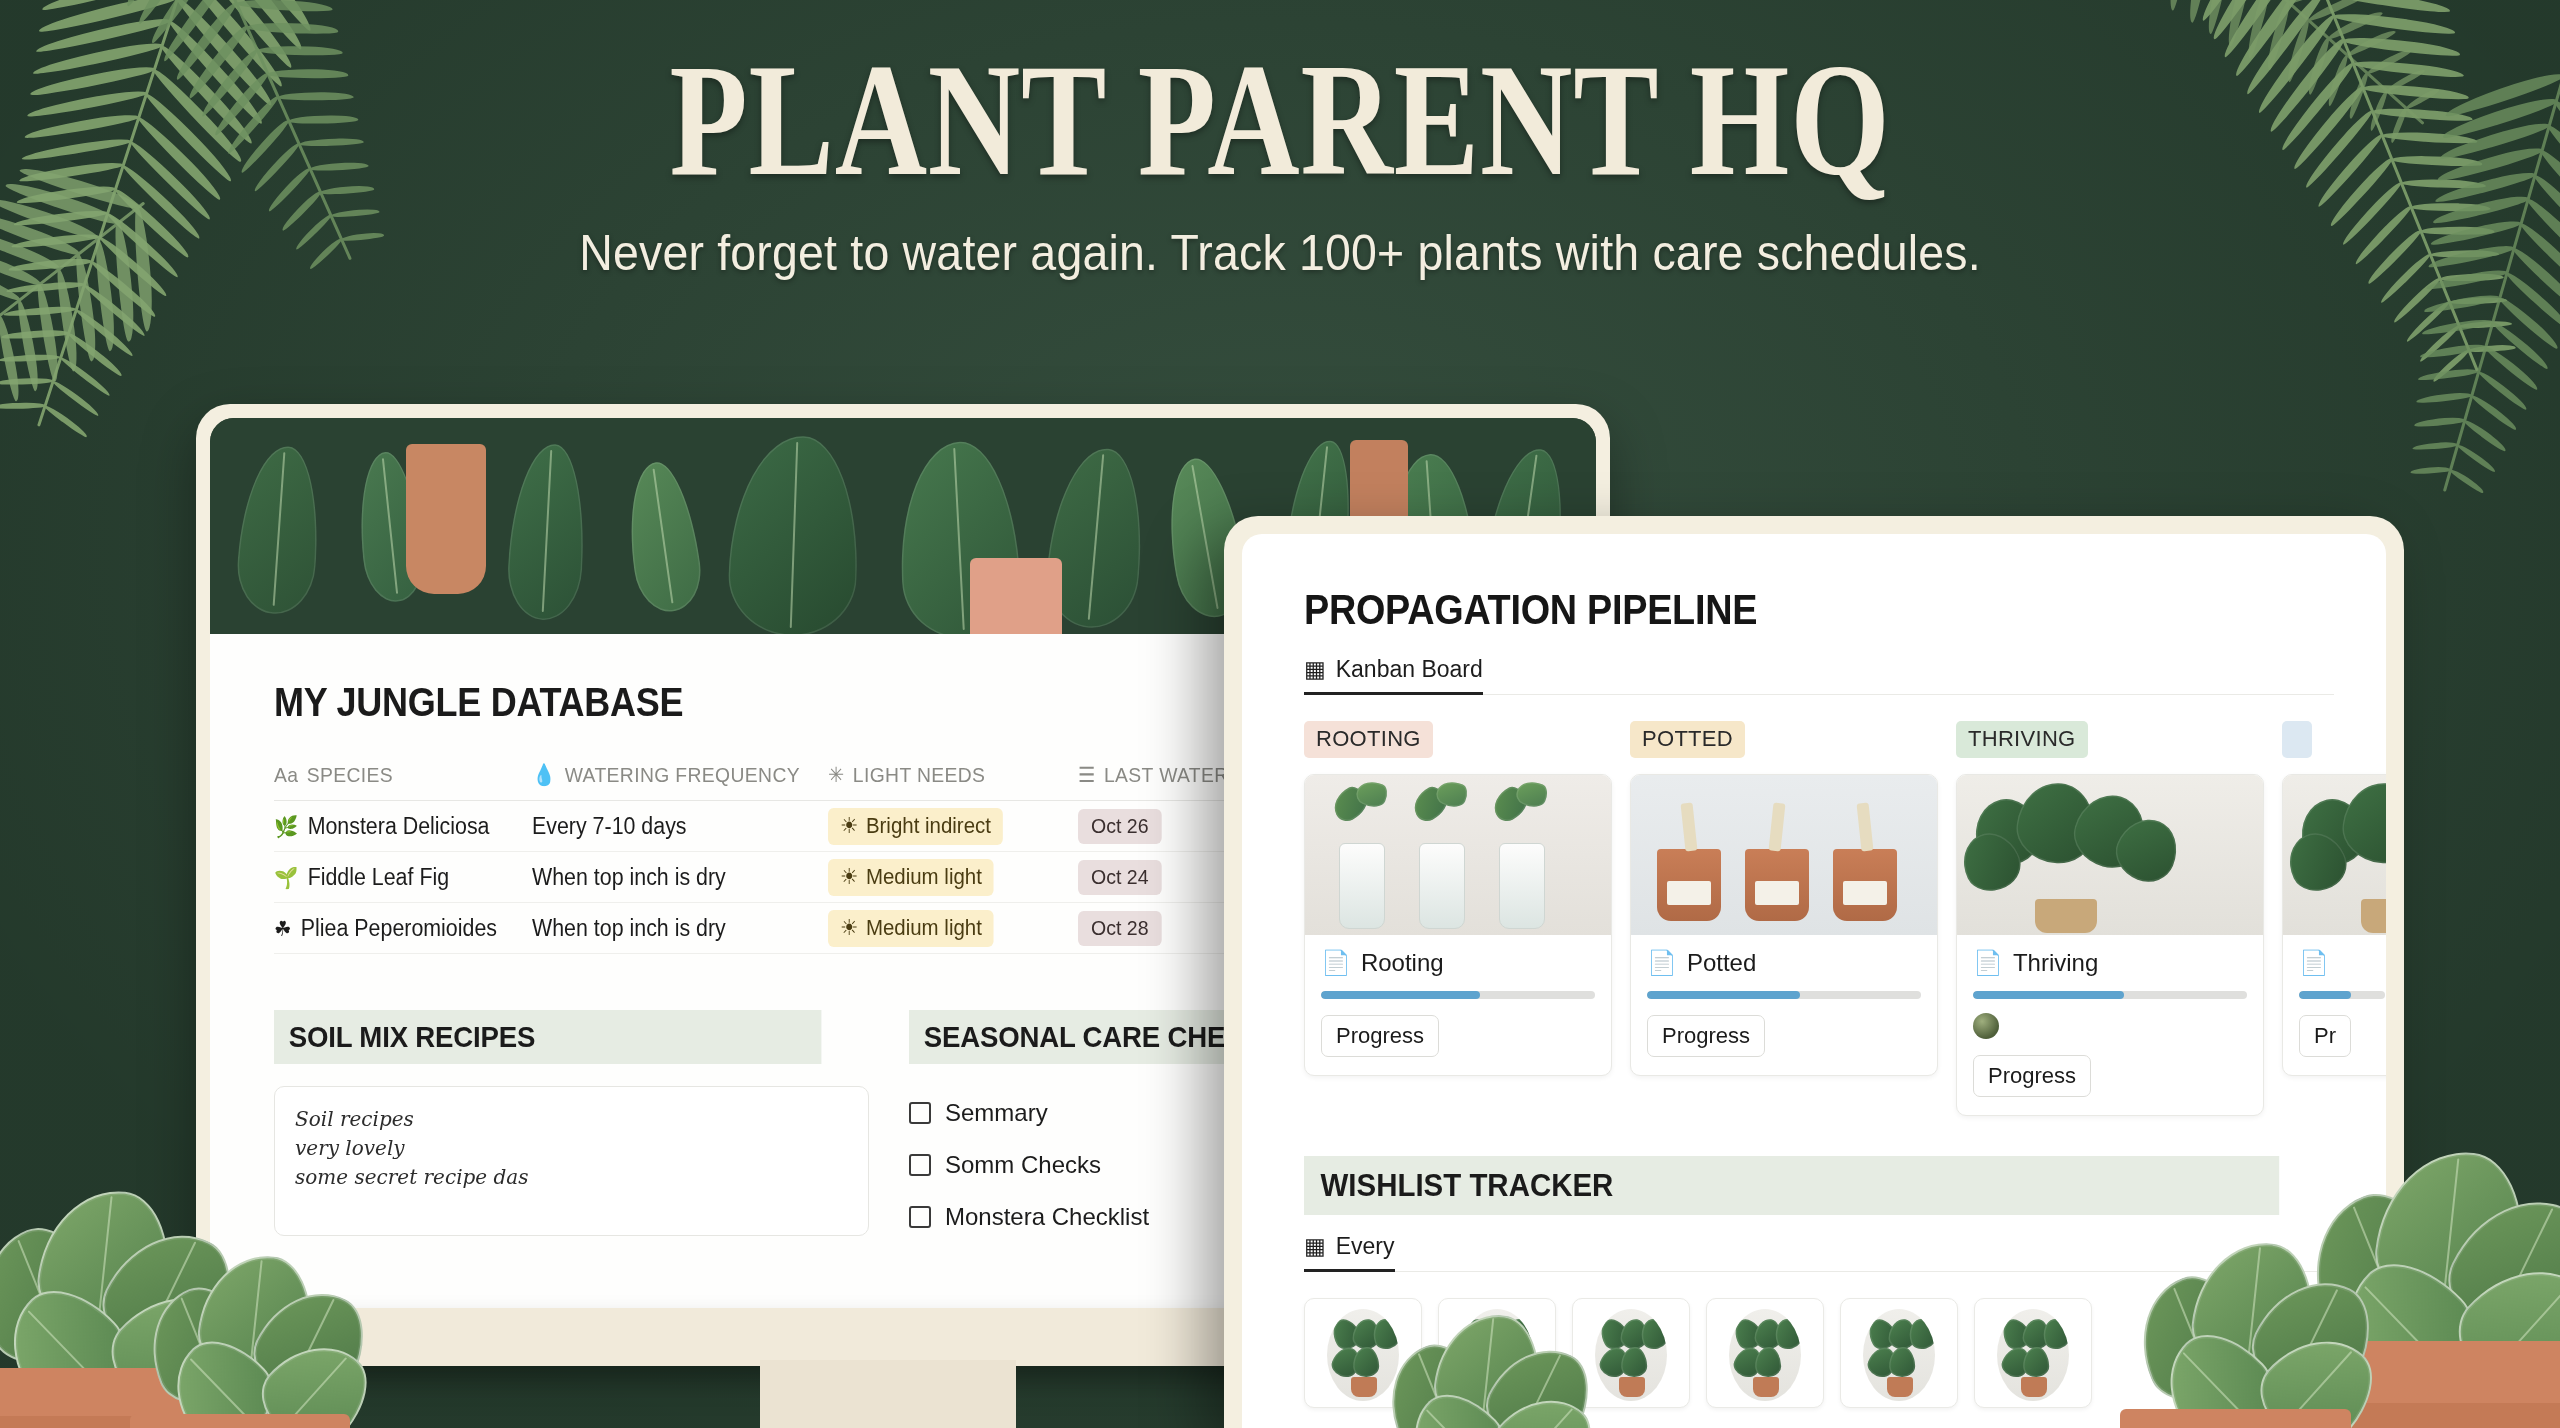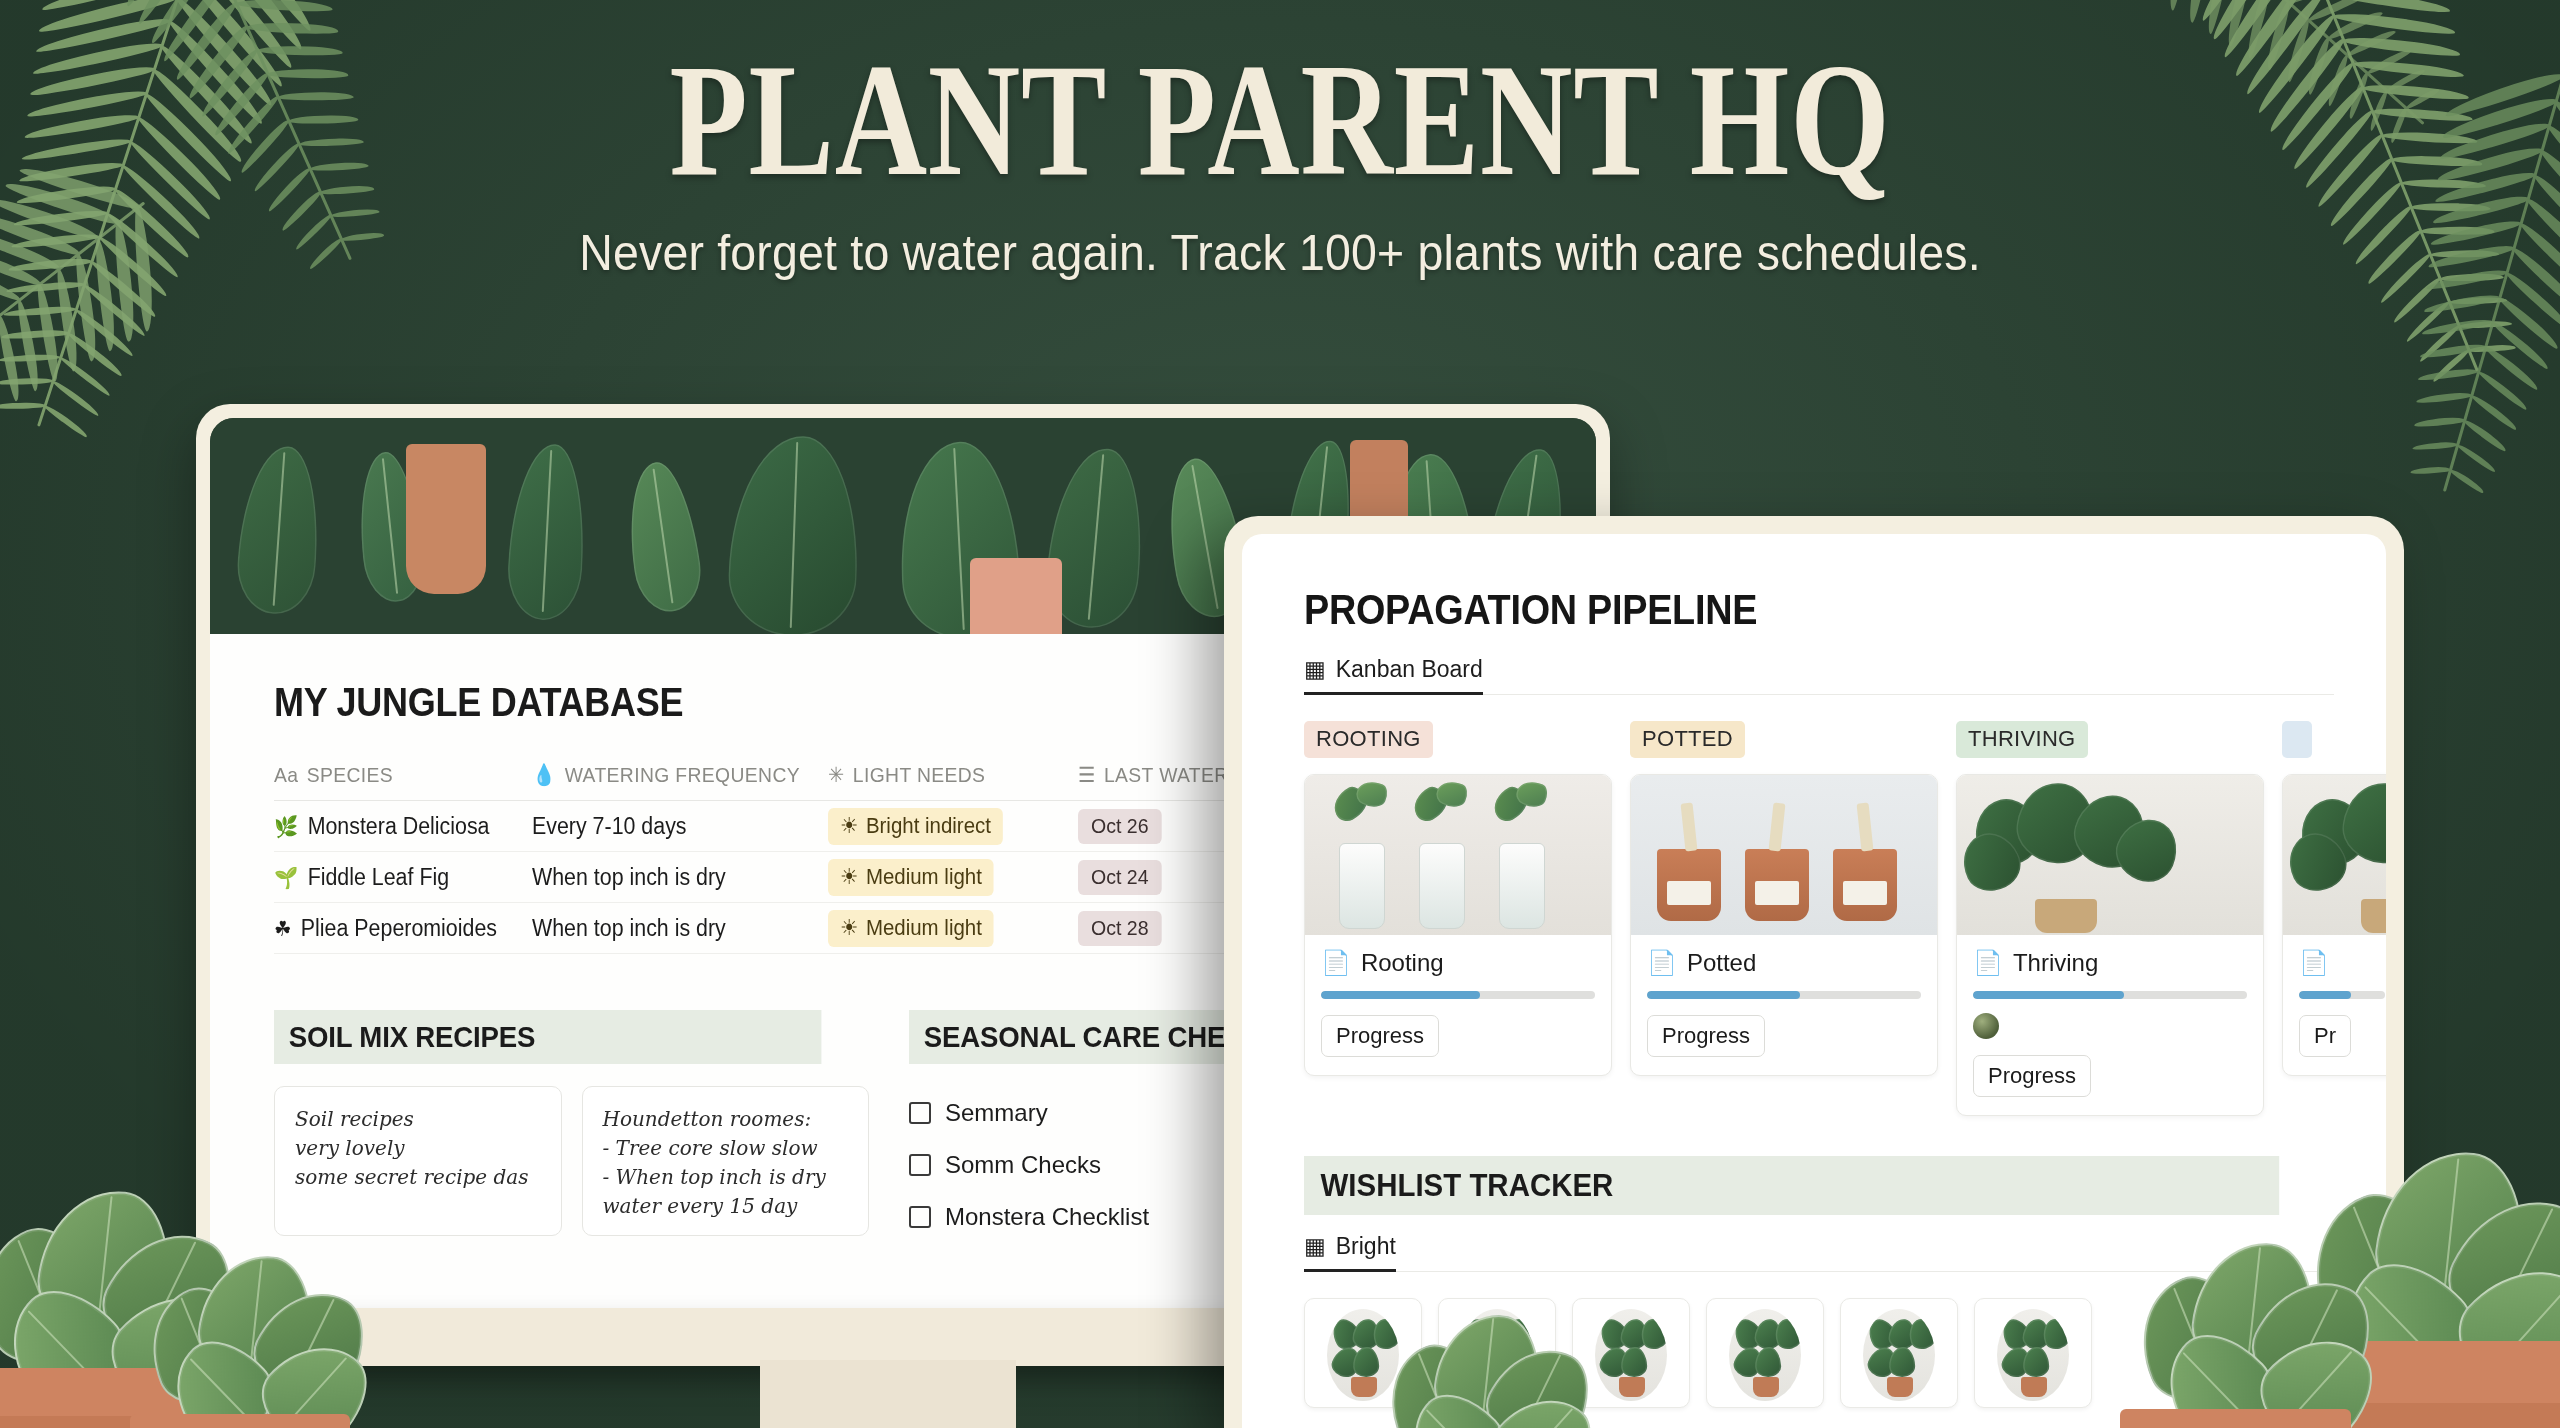--- a/index.html
+++ b/index.html
@@ -475,26 +475,20 @@
 
       <div class="lower">
         <div class="lowcol">
           <div class="lowhdr">SOIL MIX RECIPES</div>
           <div class="noteboxes">
             <div class="notebox">
               <div class="handwrite" style="white-space:pre-line">Soil recipes
 very lovely
 some secret recipe das</div>
             </div>
-            <div class="notebox">
-              <div class="handwrite" style="white-space:pre-line">Houndetton roomes:
-- Tree core slow slow
-- When top inch is dry
-water every 15 day</div>
-            </div>
           </div>
         </div>
 
         <div class="lowcol">
           <div class="lowhdr">SEASONAL CARE CHECKLIST</div>
           <div class="checkcols">
             <div class="checkcol">
               <div class="checkitem">
                 <span class="cbox"></span>
                 <span>Semmary</span>
@@ -646,21 +640,21 @@
           </div>
         </div>
       </div>
 
     </div>
 
     <div class="wish-hdr">WISHLIST TRACKER</div>
     <div class="viewtab" style="margin-top:18px">
       <div class="lbl">
         <span>▦</span>
-        <span>Bright</span>
+        <span>Every</span>
       </div>
       <div class="ul"></div>
     </div>
     <div class="tabrule"></div>
 
     <div class="wishrow" id="wishrow">
         <div class="wcard">
           <div class="wthumb" style="background: linear-gradient(rgb(240, 239, 235), rgb(228, 227, 222));">
             <div class="leafshape" style="left: 6px; top: 10px; width: 26px; height: 30px; transform: rotate(-30deg); background: linear-gradient(135deg, rgb(78, 131, 80), rgb(47, 86, 54)); border-radius: 55% 45% 50% 50% / 65% 65% 35% 35%; box-shadow: rgba(255, 255, 255, 0.1) 0px 0px 0px 1.5px inset;"></div>
             <div class="leafshape" style="left: 26px; top: 10px; width: 26px; height: 30px; transform: rotate(7deg); background: linear-gradient(135deg, rgb(78, 131, 80), rgb(47, 86, 54)); border-radius: 55% 45% 50% 50% / 65% 65% 35% 35%; box-shadow: rgba(255, 255, 255, 0.1) 0px 0px 0px 1.5px inset;"></div>

